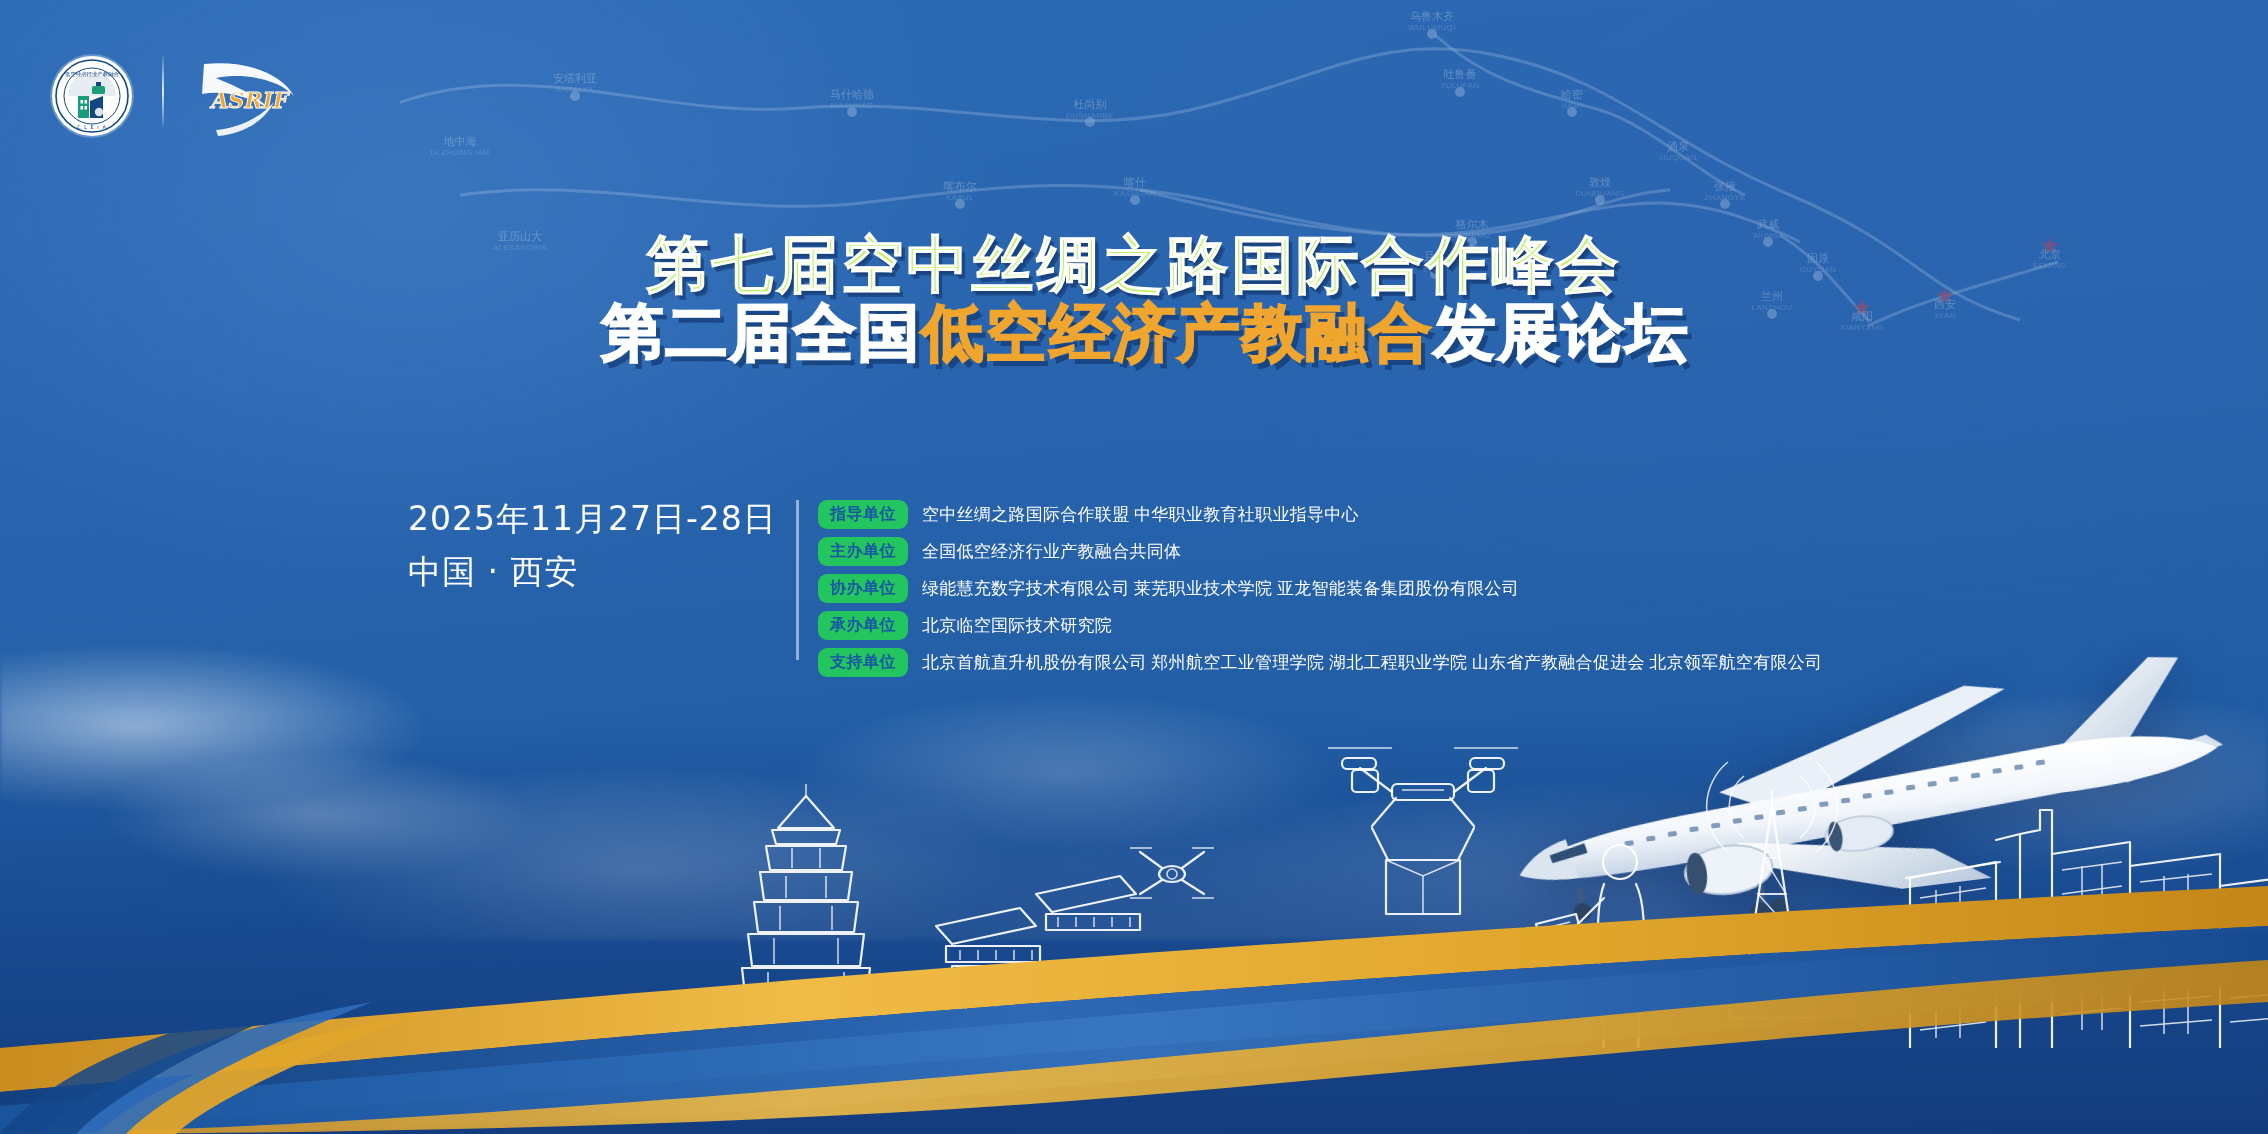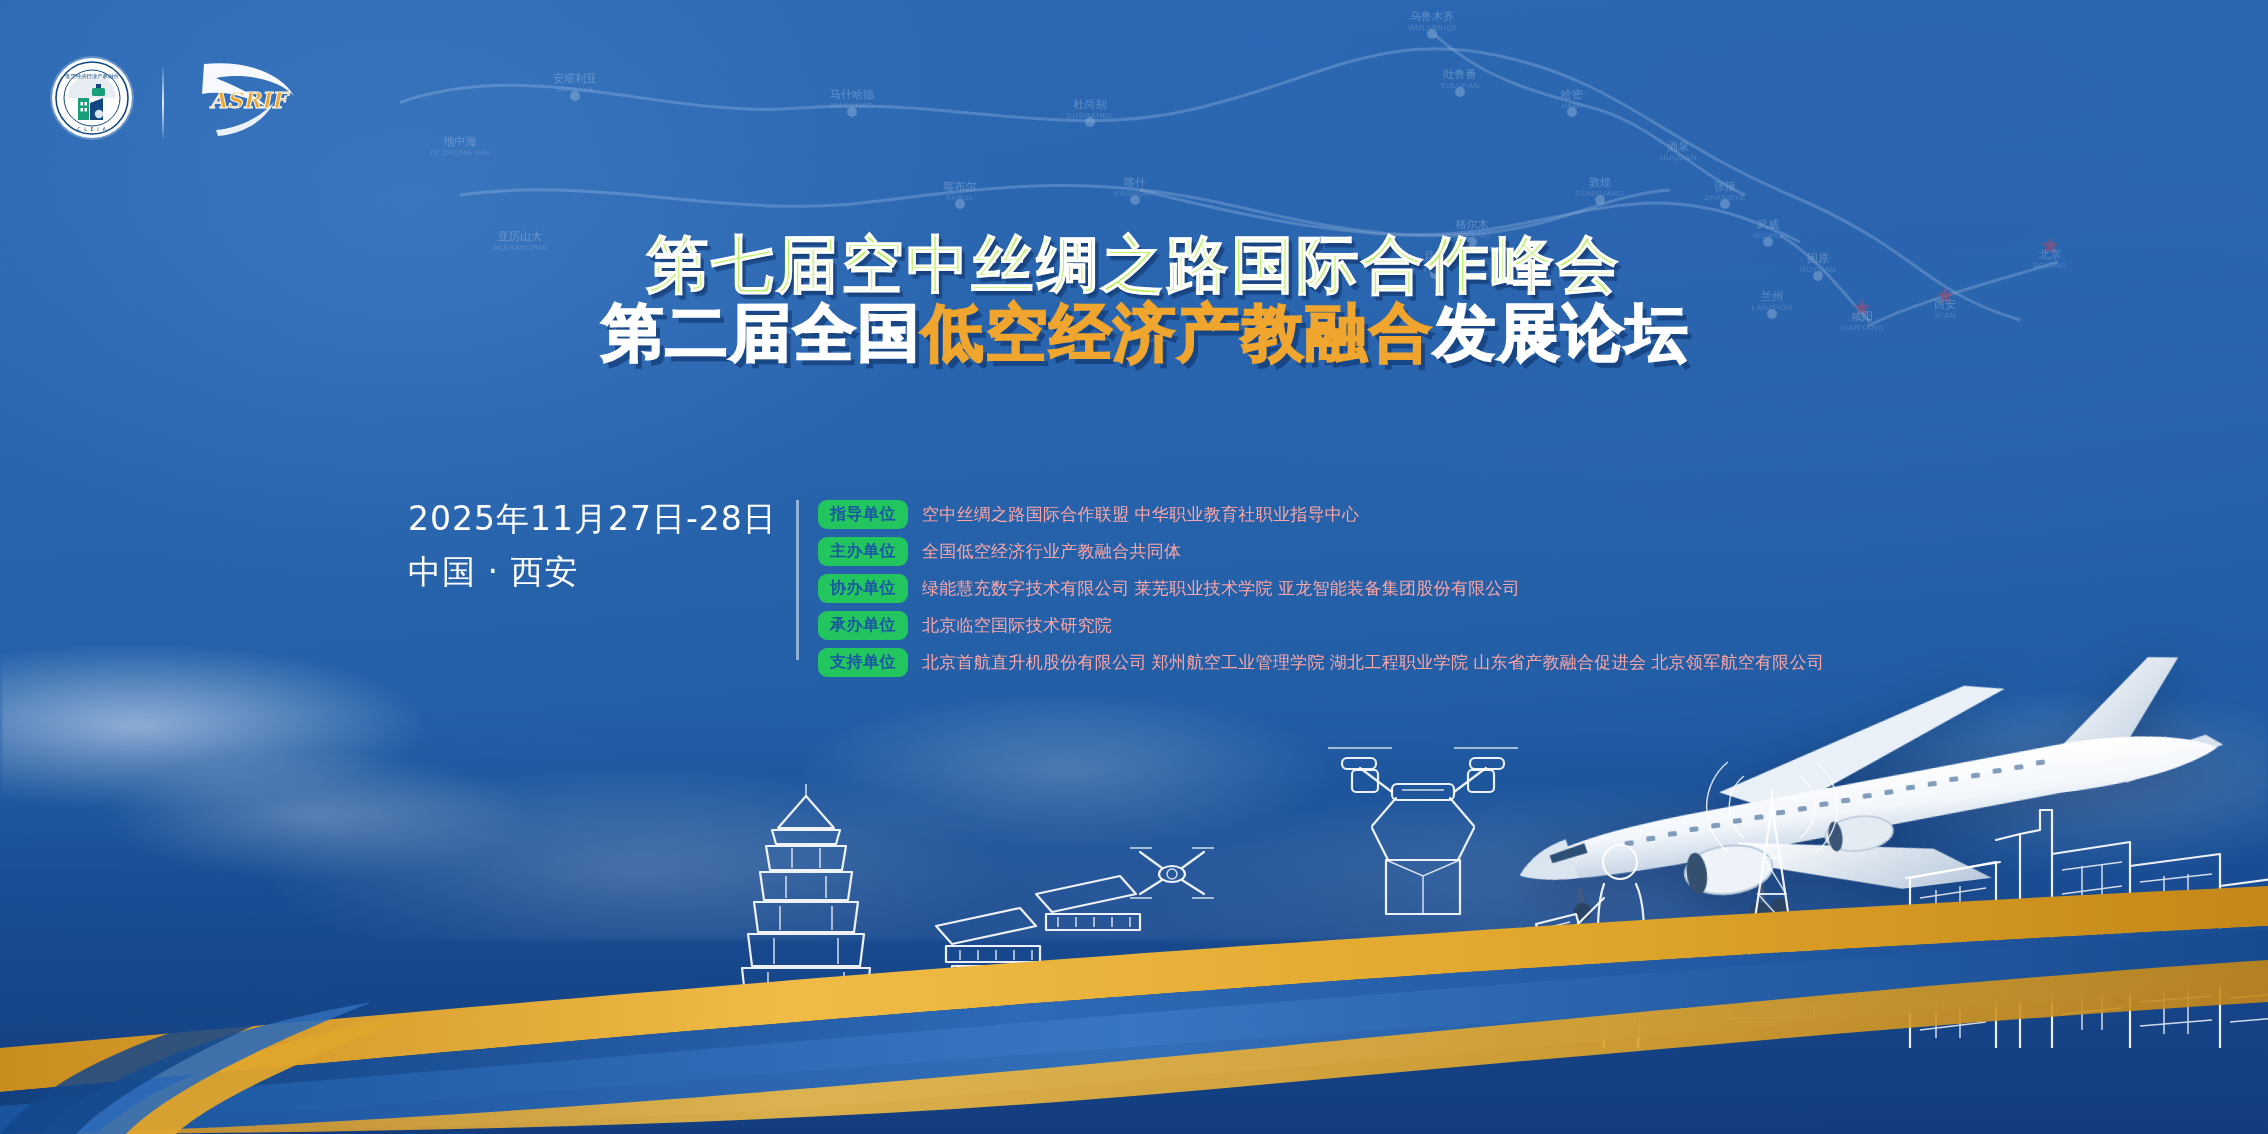--- a/index.html
+++ b/index.html
@@ -33,21 +33,21 @@
     background:linear-gradient(180deg, rgba(22,70,140,0) 0%, rgba(20,64,132,.55) 45%, rgba(17,56,120,.85) 100%);
   }
 
   
   .map-layer{ position:absolute; left:400px; top:-10px; width:1880px; height:360px; opacity:.55; }
   .map-layer svg{ width:100%; height:100%; display:block; }
   .map-city-cn{ font-size:11px; fill:#d8e6f6; opacity:.55; font-family:"DejaVu Sans",sans-serif; }
   .map-city-en{ font-size:8px;  fill:#c5daf0; opacity:.42; letter-spacing:.4px; }
 
   
-  .logos{ position:absolute; left:52px; top:56px; display:flex; align-items:flex-end; gap:30px; }
+  .logos{ position:absolute; left:52px; top:56px; display:flex; align-items:flex-start; gap:30px; }
   .logo-circle{ width:80px; height:80px; border-radius:50%; background:#ffffff;
                 display:flex; align-items:center; justify-content:center; position:relative;
                 box-shadow:0 0 0 2px rgba(255,255,255,.25); }
   .logo-divider{ width:2px; height:70px; background:linear-gradient(180deg, rgba(255,255,255,.1), rgba(255,255,255,.85), rgba(255,255,255,.1)); }
   .asrif{ width:110px; height:82px; position:relative; }
 
   
   .title-wrap{ position:absolute; left:0; right:0; top:232px; text-align:center; }
 
   .title-1{
@@ -77,22 +77,22 @@
   .vrule{ width:3px; height:160px; background:rgba(255,255,255,.5); margin-top:8px; }
 
   .orgs{ display:flex; flex-direction:column; gap:8px; padding-top:8px; }
   .org-row{ display:flex; align-items:center; gap:14px; white-space:nowrap; }
   .org-tag{
     background:#22c55e; color:#1b55a6; font-weight:bold;
     font-size:16px; letter-spacing:.5px;
     padding:4px 12px; border-radius:9px; min-width:86px; text-align:center;
     font-family:"DejaVu Sans","Liberation Sans",sans-serif;
   }
-  .org-val{ color:#fca5a5; font-size:17px; letter-spacing:.3px;
-            font-family:Liberation Sans, sans-serif; }
+  .org-val{ color:#ffffff; font-size:17px; letter-spacing:.3px;
+            font-family:Liberation Serif, serif; }
 
   
   .plane{ position:absolute; right:14px; top:660px; width:830px; height:330px;
           transform:rotate(-7deg); transform-origin:50% 50%; }
   .plane svg{ width:100%; height:100%; display:block;
               filter:drop-shadow(0 12px 26px rgba(8,36,84,.45)); }
 
   
   .skyline{ position:absolute; left:720px; bottom:86px; width:1560px; height:330px; }
   .skyline svg{ width:100%; height:100%; display:block; }

